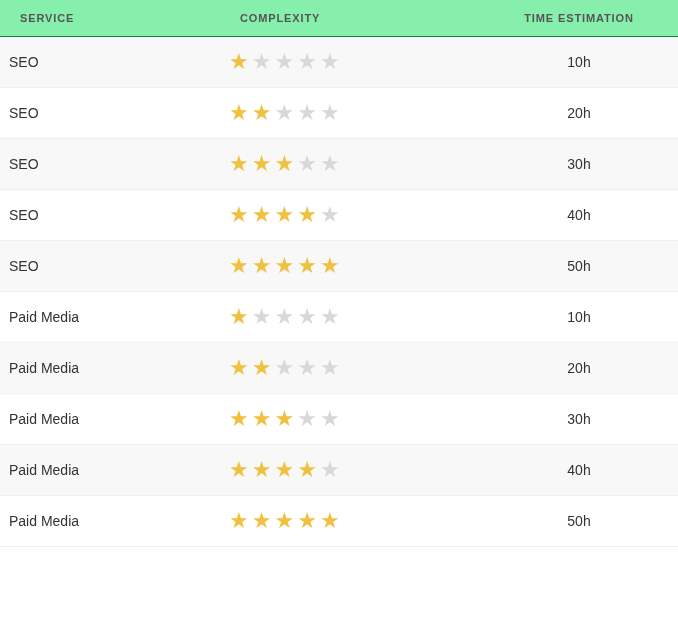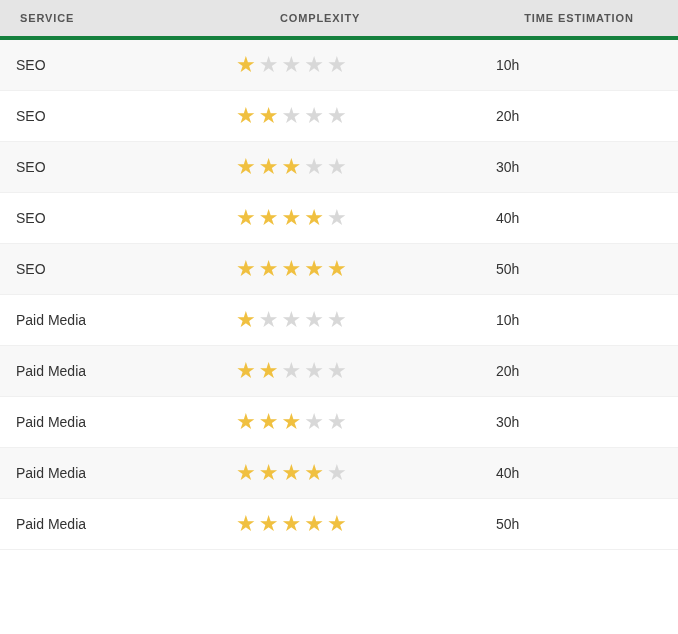--- a/index.html
+++ b/index.html
@@ -18,45 +18,44 @@
 
     .table-container {
       width: 100%;
       padding: 0;
     }
 
     .table-header {
       display: grid;
       grid-template-columns: 220px 260px 1fr;
       padding: 12px 20px;
-      border-bottom: 4px solid #15803d;
-      background: #e5e5e5;
+      border-bottom: 1px solid #15803d;
+      background: #86efac;
     }
 
     .header-cell {
       font-size: 11px;
       font-weight: 700;
       letter-spacing: 0.08em;
       color: #555555;
       text-transform: uppercase;
     }
 
     .header-cell.complexity {
       text-align: left;
-      margin-left: 40px;
     }
 
     .header-cell.time {
       text-align: center;
     }
 
     .table-row {
       display: grid;
       grid-template-columns: 220px 260px 1fr;
-      padding: 14px 16px;
+      padding: 14px 9px;
       align-items: center;
       border-bottom: 1px solid #f0f0f0;
     }
 
     .table-row:nth-child(odd) {
       background: #f8f8f8;
     }
 
     .table-row:nth-child(even) {
       background: #ffffff;
@@ -82,21 +81,21 @@
       color: #f0c040;
     }
 
     .star.empty {
       color: #d8d8d8;
     }
 
     .time-value {
       font-size: 14px;
       color: #333333;
-      text-align: left;
+      text-align: center;
     }
   </style>
 </head>
 <body>
 
 <div class="table-container">
   <div class="table-header">
     <div class="header-cell service">SERVICE</div>
     <div class="header-cell complexity">COMPLEXITY</div>
     <div class="header-cell time">TIME ESTIMATION</div>

